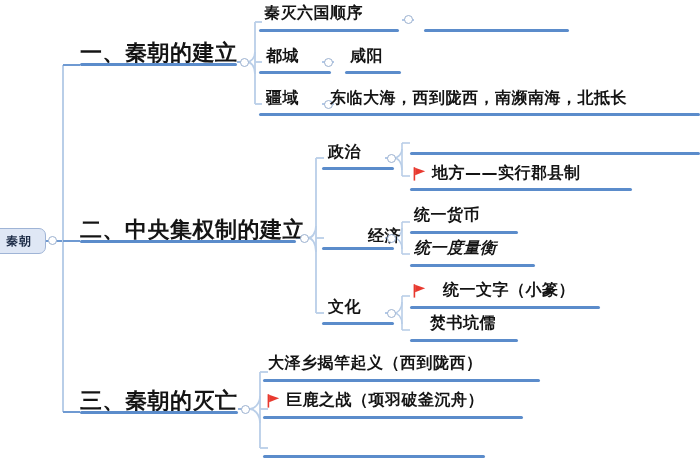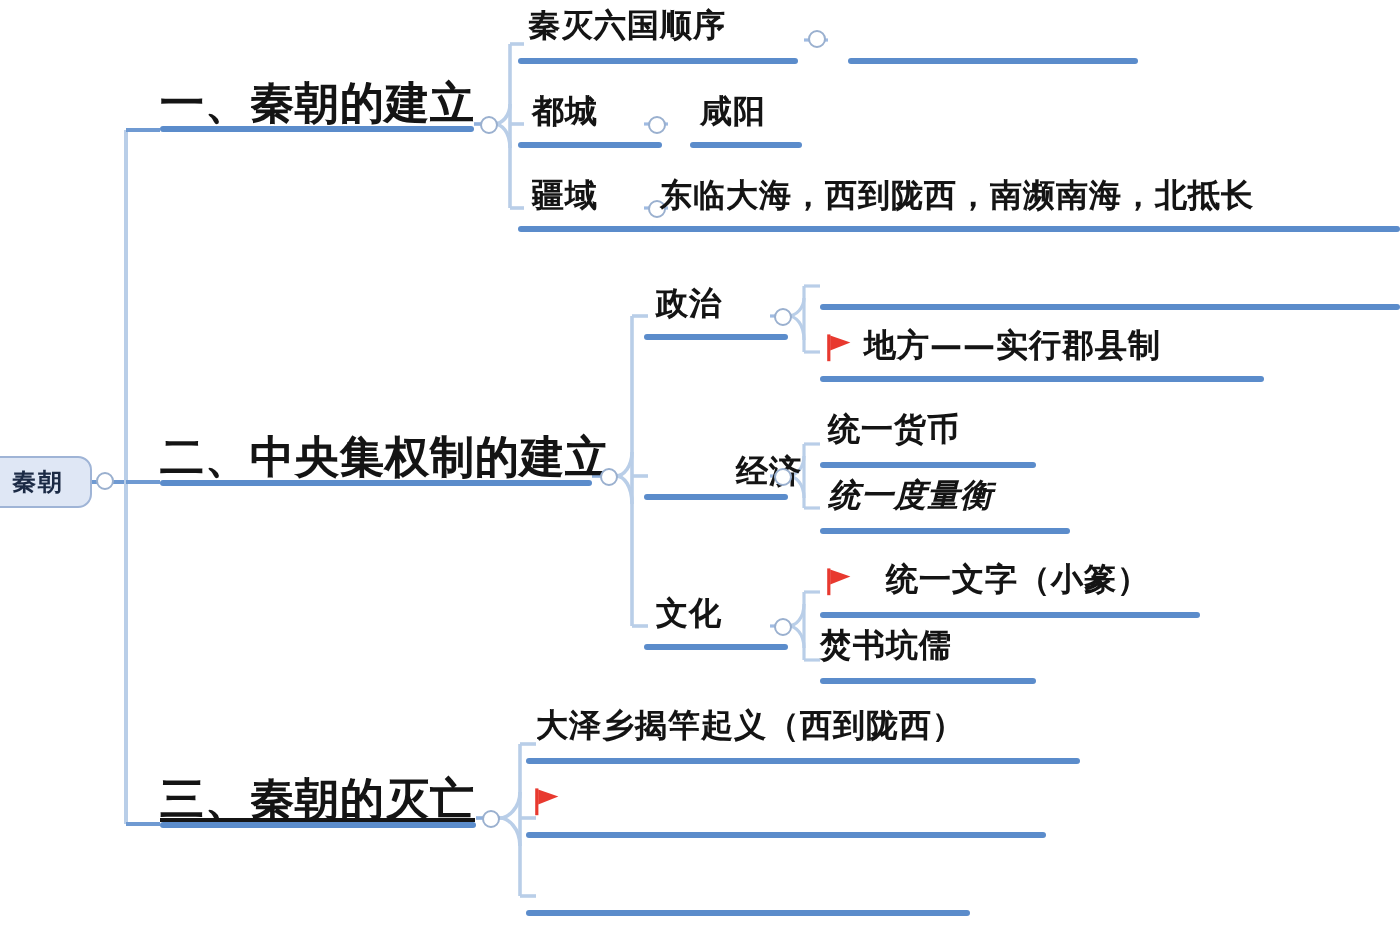--- a/index.html
+++ b/index.html
@@ -218,31 +218,32 @@
   <div class="ul" style="left:322px; top:322px; width:72px;"></div>
   <div class="knob" style="left:387px; top:309px;"></div>
 
   <svg class="flag" style="left:412px; top:283px;" viewBox="0 0 16 16" xmlns="http://www.w3.org/2000/svg">
     <path d="M2.4,1.2 L2.4,14.6" stroke="#e8392f" stroke-width="1.6" fill="none"></path>
     <path d="M3.1,1.8 L13.2,5.2 L3.1,9.3 Z" fill="#e8392f"></path>
   </svg>
   <div class="node leaf" style="left:443px; top:282px;">统一文字（小篆）</div>
   <div class="ul" style="left:410px; top:306px; width:190px;"></div>
 
-  <div class="node leaf" style="left:410px; top:315px;">焚书坑儒</div>
+  <div class="node leaf" style="left:430px; top:315px;">焚书坑儒</div>
   <div class="ul" style="left:410px; top:339px; width:108px;"></div>
 
-  <div class="node lvl1" style="left:80px; top:390px;text-decoration:underline;">三、秦朝的灭亡</div>
+  <div class="node lvl1" style="left:80px; top:390px;">三、秦朝的灭亡</div>
   <div class="ul" style="left:80px; top:411px; width:158px;"></div>
   <div class="knob" style="left:241px; top:405px;"></div>
 
   <div class="node leaf" style="left:268px; top:355px;">大泽乡揭竿起义（西到陇西）</div>
   <div class="ul" style="left:263px; top:379px; width:277px;"></div>
 
   <svg class="flag" style="left:266px; top:393px;" viewBox="0 0 16 16" xmlns="http://www.w3.org/2000/svg">
     <path d="M2.4,1.2 L2.4,14.6" stroke="#e8392f" stroke-width="1.6" fill="none"></path>
     <path d="M3.1,1.8 L13.2,5.2 L3.1,9.3 Z" fill="#e8392f"></path>
   </svg>
+  <div class="node leaf" style="left:286px; top:392px;">巨鹿之战（项羽破釜沉舟）</div>
   <div class="ul" style="left:263px; top:416px; width:260px;"></div>
 
   <div class="ul" style="left:263px; top:455px; width:222px;"></div>
 
 </div>
 
 </body></html>

